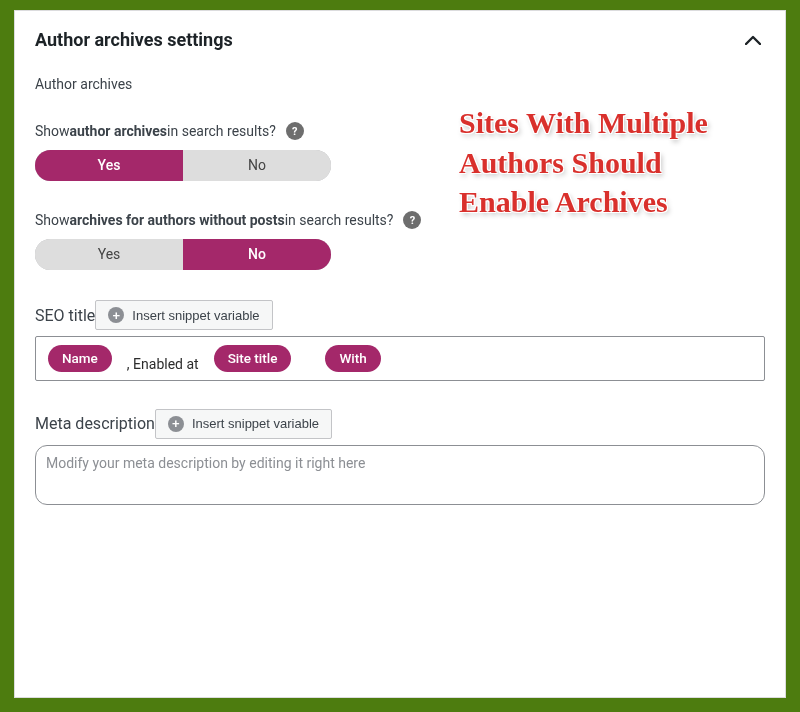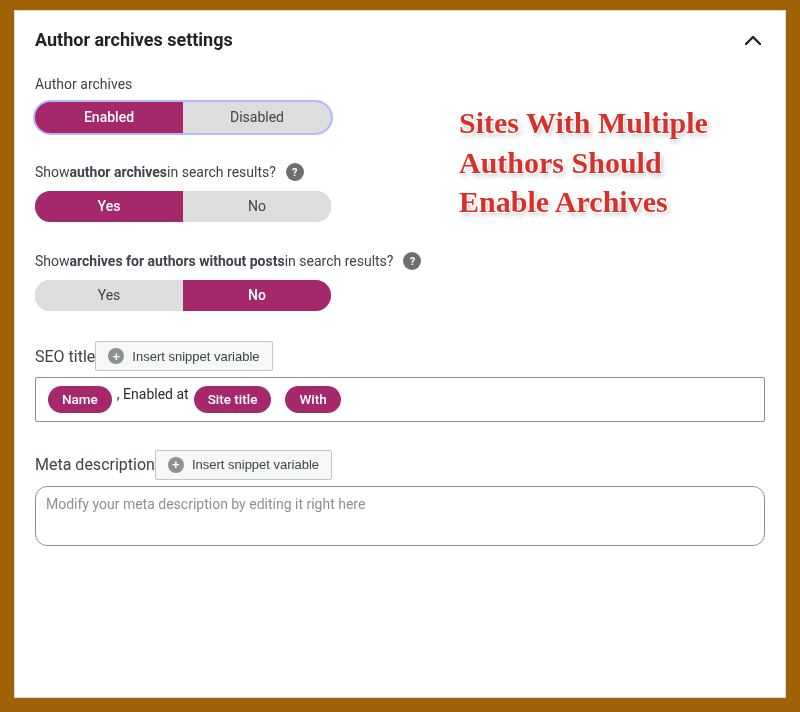--- a/index.html
+++ b/index.html
@@ -6,21 +6,21 @@
   html, body {
     margin: 0;
     padding: 0;
     font-family: -apple-system, BlinkMacSystemFont, "Segoe UI", Roboto, Helvetica, Arial, sans-serif;
     background: #f0f0f1;
     color: #3c434a;
   }
   .viewport {
     width: 800px;
     height: 712px;
-    background: #a16207;
+    background: #4d7c0f;
     padding: 10px 14px 14px 14px;
     position: relative;
   }
   .panel {
     background: #fff;
     border: 1px solid #dcdcde;
     padding: 18px 20px 10px 20px;
     position: relative;
     height: 100%;
   }
@@ -134,23 +134,23 @@
   }
 
   .input-box {
     width: 100%;
     border: 1px solid #8c8f94;
     border-radius: 2px;
     padding: 8px 10px;
     font-size: 14px;
     background: #fff;
     display: flex;
-    align-items: flex-start;
+    align-items: flex-end;
     flex-wrap: wrap;
-    gap: 2px;
+    gap: 12px;
     min-height: 40px;
   }
   .chip {
     background: #a4286a;
     color: #fff;
     border-radius: 14px;
     padding: 4px 14px;
     font-size: 13.5px;
     font-weight: 500;
     margin: 0 2px;
@@ -208,24 +208,20 @@
         <svg viewBox="0 0 16 10">
             <path d="M1 9 L8 2 L15 9" fill="none" stroke="#1d2327" stroke-width="2.4" stroke-linecap="round" stroke-linejoin="round"></path>
           </svg>
       </span>
     </div>
 
     <div class="setting-block">
       <div class="setting-label">
         <span>Author archives</span>
       </div>
-      <div class="toggle focus-ring">
-        <div class="opt active">Enabled</div>
-        <div class="opt">Disabled</div>
-      </div>
     </div>
 
     <div class="setting-block">
       <div class="setting-label">
         <span>Show </span>
         <span class="bold">author archives</span>
         <span> in search results?</span>
         <span class="help-dot">?</span>
       </div>
       <div class="toggle">

